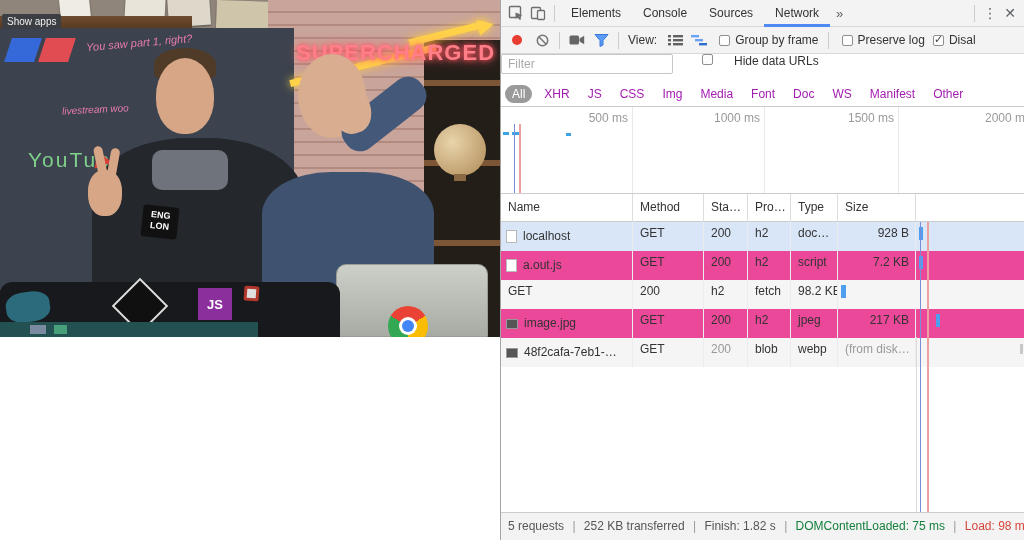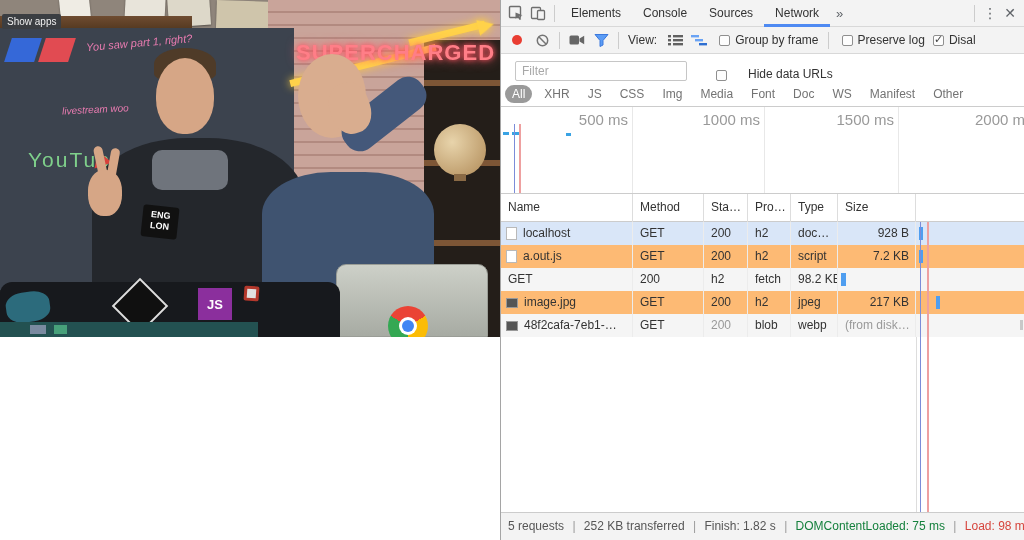--- a/index.html
+++ b/index.html
@@ -69,38 +69,38 @@
   .more-tabs{padding:0 6px;color:#5f6368;font-size:13px;}
   .spacer{flex:1;}
   .topglyph{width:20px;text-align:center;color:#5f6368;font-size:14px;}
   .toolbar{height:27px;background:#f3f3f3;border-bottom:1px solid #d8d8d8;display:flex;align-items:center;padding:0 6px;white-space:nowrap;}
   .rec-dot{width:10px;height:10px;border-radius:50%;background:#e93d32;margin:0 8px 0 5px;}
   .ticon{width:18px;height:16px;display:flex;align-items:center;justify-content:center;margin:0 3px;}
   .view-label{margin:0 6px 0 4px;}
   .cb{display:inline-block;width:11px;height:11px;border:1px solid #8f8f8f;border-radius:2px;background:#fdfdfd;margin:0 5px 0 8px;position:relative;flex:none;}
   .cb .chk{position:absolute;left:0;top:-3px;font-size:11px;color:#444;display:none;}
   .cb.checked .chk{display:block;}
-  .filterrow{height:27px;display:flex;align-items:flex-end;background:#fff;padding:0 14px;gap:16px;}
+  .filterrow{height:27px;display:flex;align-items:flex-start;background:#fff;padding:0 0;gap:16px;}
   .filter-input{width:172px;height:20px;border:1px solid #c6c6c6;border-radius:2px;padding:2px 6px;font-size:12px;font-family:"Liberation Sans",sans-serif;color:#333;}
   .filter-input::placeholder{color:#a8a8a8;}
   .typesrow{height:26px;display:flex;align-items:center;background:#fff;border-bottom:1px solid #ccc;padding:0 4px;white-space:nowrap;}
-  .tfilter{padding:2px 6px;margin-right:6px;color:#737373;}
+  .tfilter{padding:2px 6px;margin-right:6px;color:#a21caf;}
   .tfilter.selected{background:#9a9a9a;color:#fff;border-radius:9px;padding:2px 7px;}
   .overview{height:87px;position:relative;border-bottom:1px solid #ccc;background:#fff;overflow:hidden;}
   .gline{position:absolute;top:0;bottom:0;width:1px;background:#e8e8e8;}
-  .tlabel{position:absolute;top:4px;transform:translateX(-100%);padding-right:4px;font-size:15px;color:#999;white-space:nowrap;}
+  .tlabel{position:absolute;top:4px;transform:translateX(-100%);padding-right:4px;font-size:12px;color:#999;white-space:nowrap;}
   .odash{position:absolute;height:3px;background:#39a3e4;}
   .ovline-b{position:absolute;top:17px;bottom:0;width:1px;background:#7b8cd9;}
   .ovline-r{position:absolute;top:17px;bottom:0;width:2px;background:#eea0a0;}
   .thead{display:grid;grid-template-columns:132px 71px 44px 43px 47px 78px 1fr;height:28px;background:#fff;border-bottom:1px solid #ccc;}
   .thc{line-height:27px;padding-left:7px;border-right:1px solid #ddd;overflow:hidden;white-space:nowrap;}
   .thc:last-child{border-right:none;display:flex;align-items:center;margin-top:36px;}
   .sort{margin-left:auto;margin-right:14px;font-size:9px;color:#777;}
-  .trow{display:grid;grid-template-columns:132px 71px 44px 43px 47px 78px 1fr;height:23px;background:#f5f5f5;}
-  .trow.even{background:#fdba74;}
+  .trow{display:grid;grid-template-columns:132px 71px 44px 43px 47px 78px 1fr;height:29px;background:#f5f5f5;}
+  .trow.even{background:#ec4899;}
   .trow.sel{background:#d9e6f8;}
   .trow:last-child{border-bottom:1px solid #ddd;}
   .tc{line-height:23px;padding-left:7px;overflow:hidden;white-space:nowrap;border-right:1px solid #ececec;}
   .tc.name{display:flex;align-items:center;padding-left:3px;}
   .tc.size{text-align:right;padding-right:6px;}
   .tc.wf{position:relative;border-right:none;padding-left:0;}
   .dim{color:#999;}
   .ficon{width:11px;height:13px;border:1px solid #b9b9b9;background:#fff;margin:0 6px 0 2px;flex:none;}
   .ficon.img{height:10px;width:12px;background:#555;border-color:#999;}
   .wbar{position:absolute;top:5px;width:4px;height:13px;background:#4f9ef0;}

